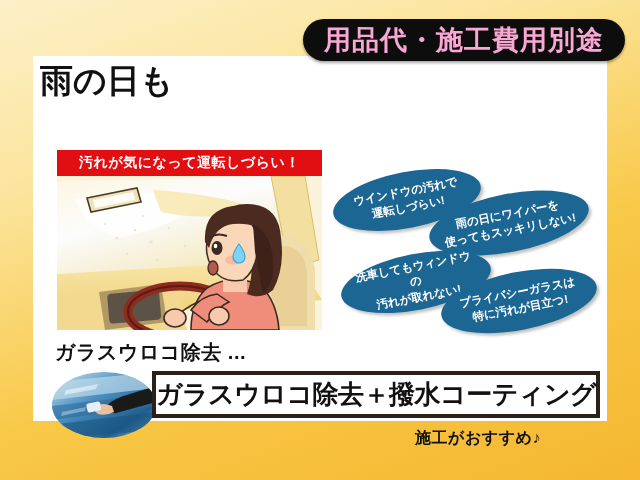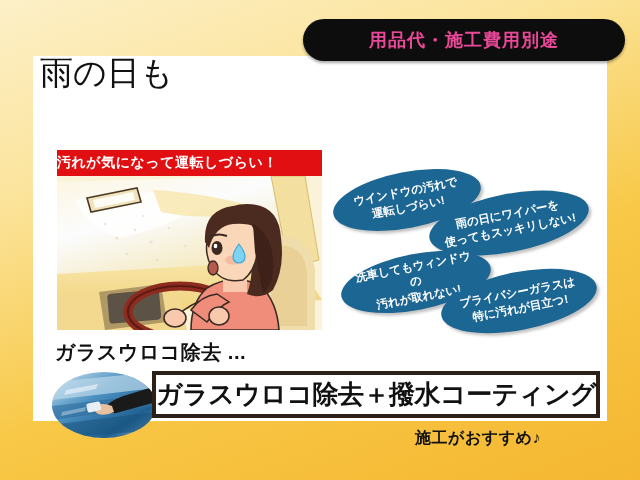--- a/index.html
+++ b/index.html
@@ -37,36 +37,36 @@
     width: 322px;
     height: 42px;
     background: #0d0d0d;
     border-radius: 21px;
     box-shadow: 0 2px 3px rgba(0,0,0,0.35);
     display: flex;
     align-items: center;
     justify-content: center;
   }
   .badge-text {
-    color: #ec4899;
-    font-size: 18px;
+    color: #f9a8d4;
+    font-size: 27px;
     font-weight: bold;
     letter-spacing: 1px;
     line-height: 1;
     white-space: nowrap;
   }
 
   
   .headline {
     position: absolute;
     left: 40px;
-    top: 56px;
+    top: 64px;
     width: 575px;
     color: #111111;
-    font-weight: normal;
+    font-weight: bold;
     line-height: 1.04;
     white-space: nowrap;
   }
   .headline .l1 { font-size: 33px; display: block; letter-spacing: 0px; }
   .headline .l2 { font-size: 38px; display: block; letter-spacing: -0.5px; }
 
   
   .illus {
     position: absolute;
     left: 57px;
@@ -77,21 +77,21 @@
     background: #ffffff;
   }
   .illus-banner {
     position: absolute;
     left: 0; top: 0;
     width: 265px;
     height: 26px;
     background: #e10f12;
     display: flex;
     align-items: center;
-    justify-content: flex-start;
+    justify-content: center;
   }
   .illus-banner span {
     color: #ffffff;
     font-size: 14px;
     font-weight: bold;
     white-space: nowrap;
     letter-spacing: 0.5px;
   }
   .illus-art { position: absolute; left: 0; top: 26px; width: 265px; height: 154px; }
 

